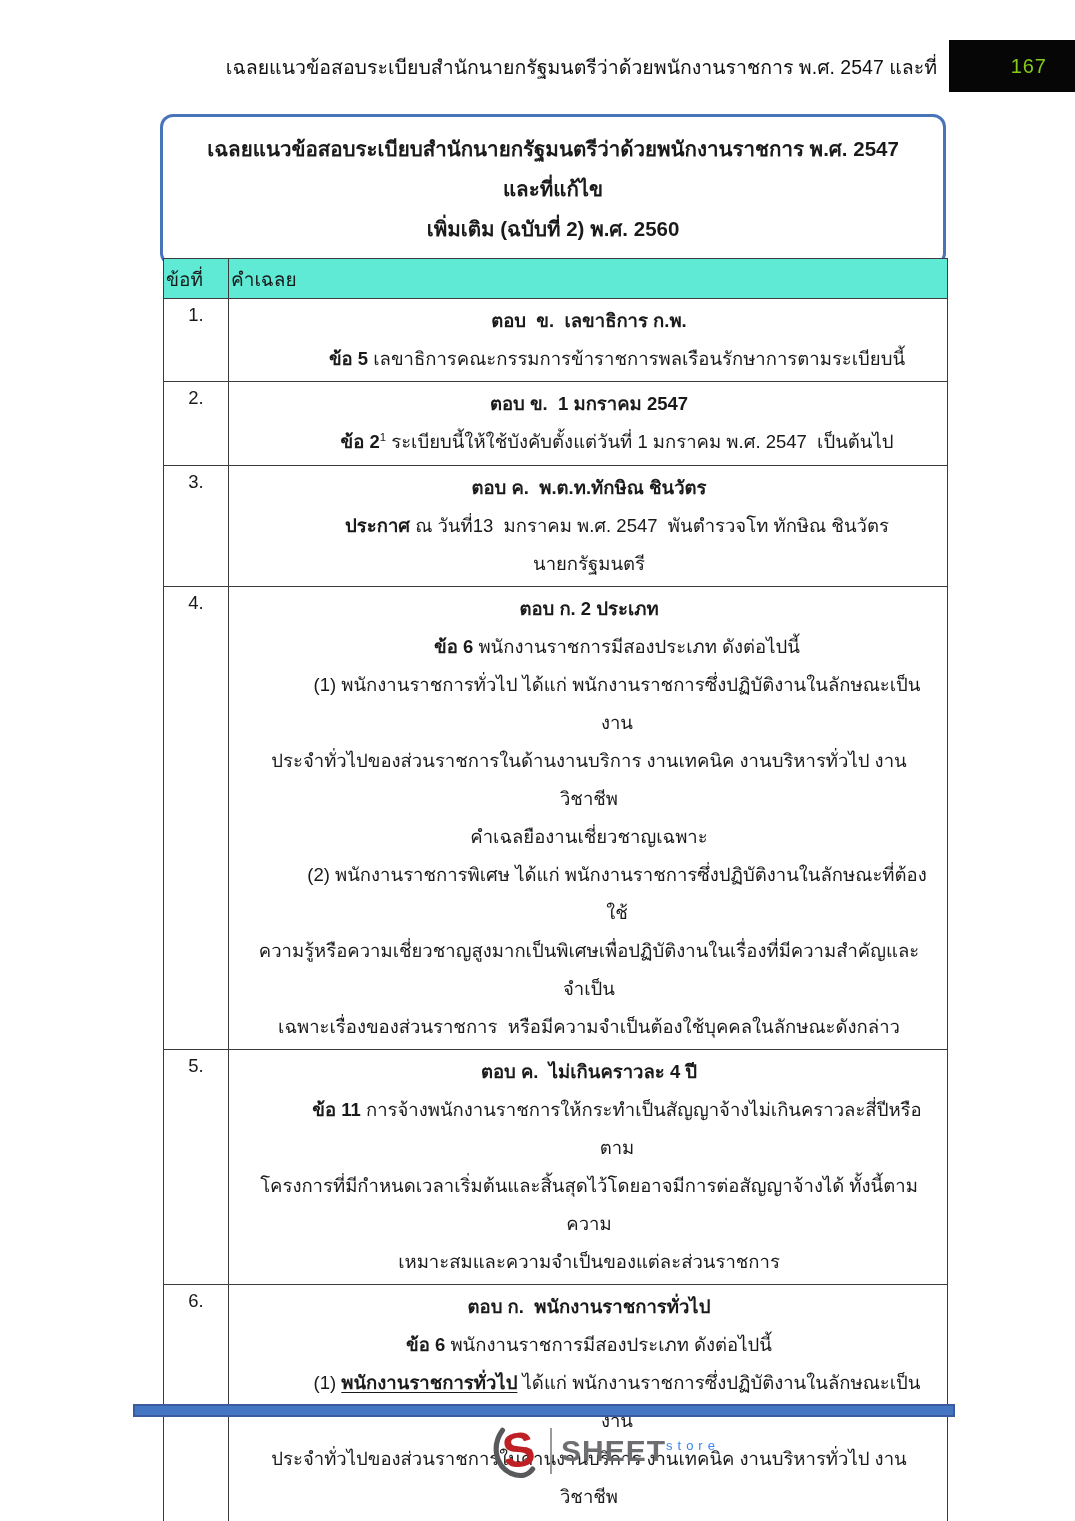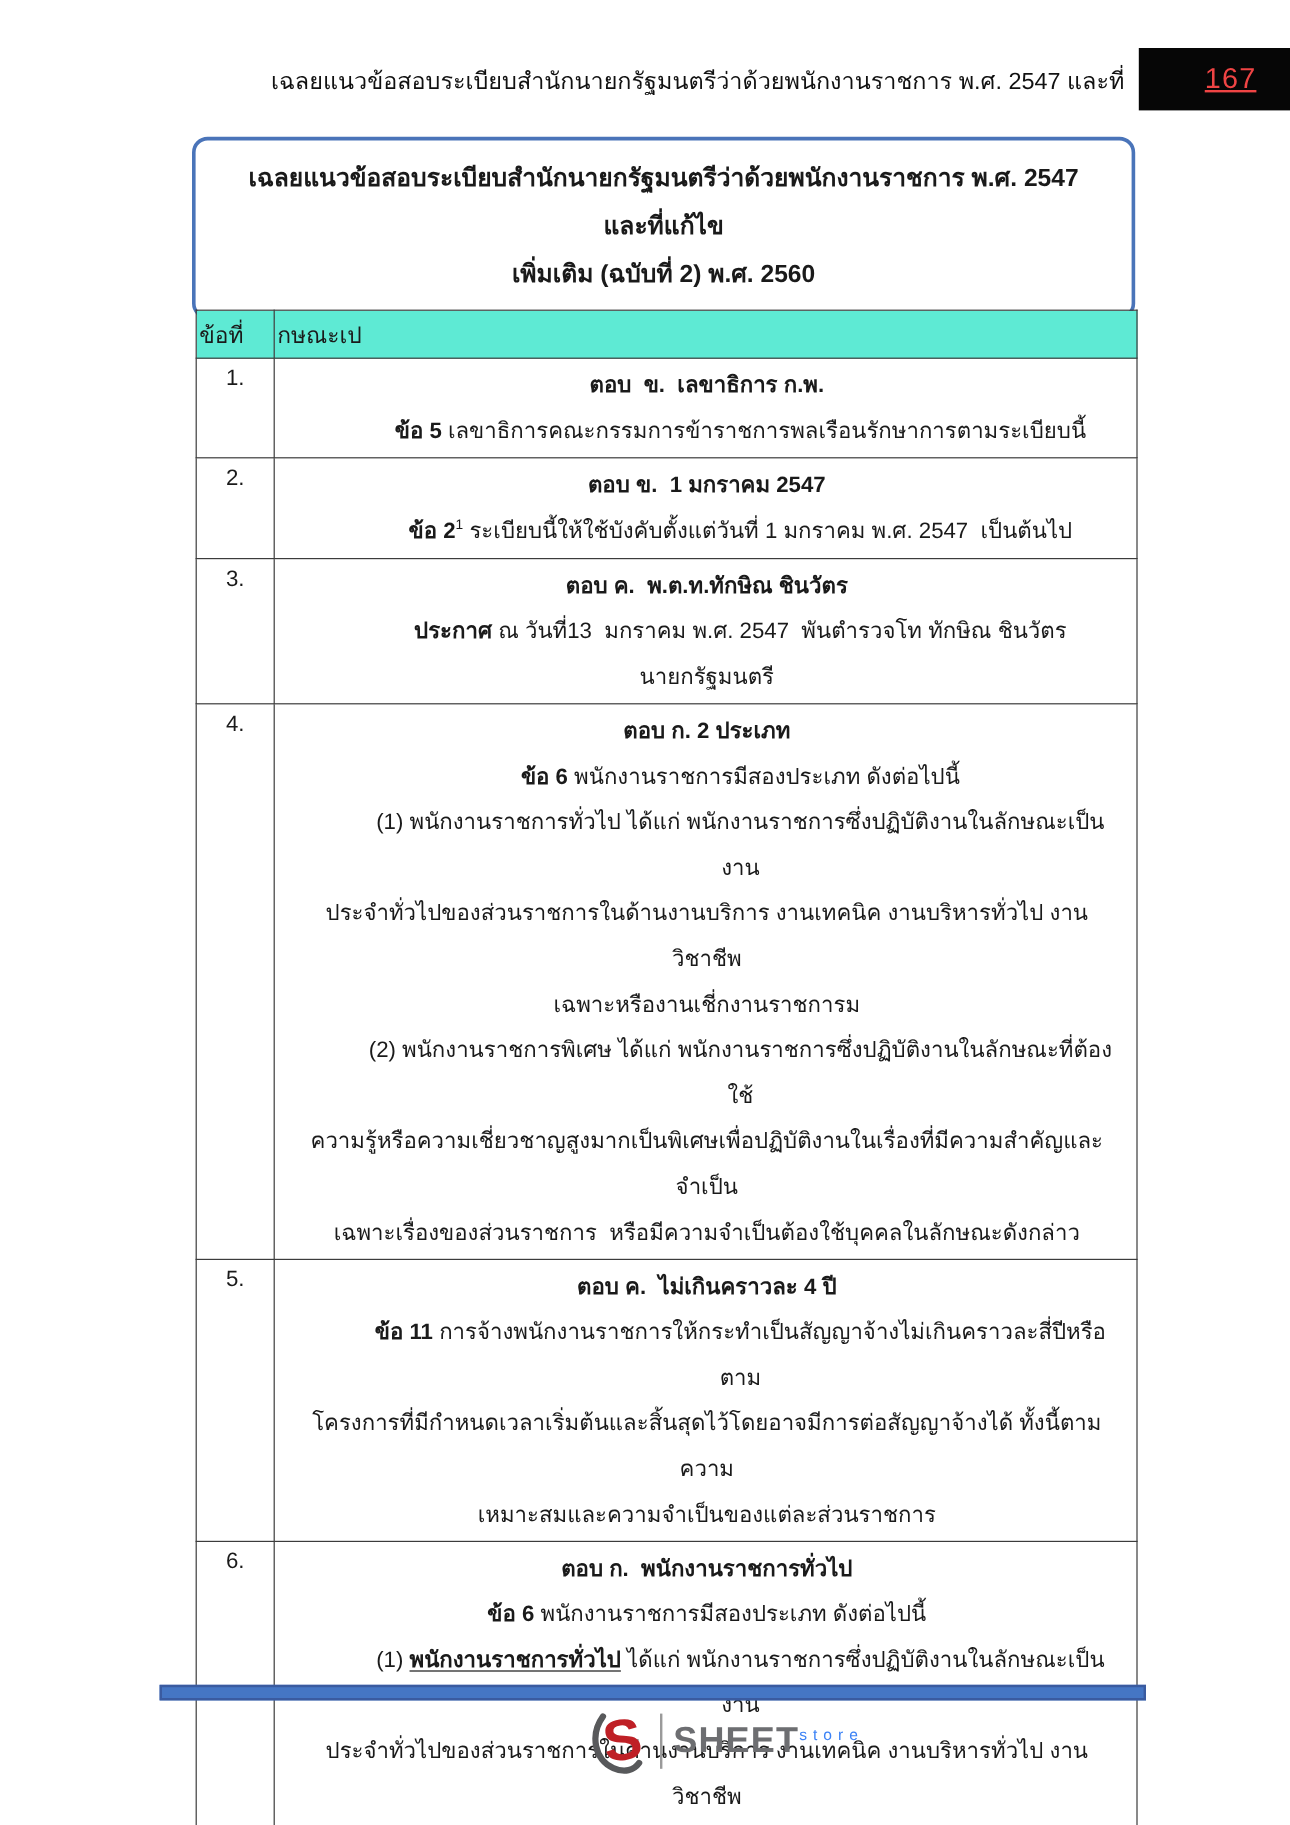--- a/index.html
+++ b/index.html
@@ -8,21 +8,21 @@
     font-family:"Liberation Sans", sans-serif;color:#1a1a1a;
   }
   
   .running-head{
     position:absolute;top:52px;right:138px;font-size:19.5px;white-space:nowrap;color:#111;
   }
   .pagenum-box{
     position:absolute;top:40px;right:0;width:126px;height:52px;background:#060606;
     display:flex;align-items:center;justify-content:flex-end;padding-right:28px;box-sizing:border-box;
   }
-  .pagenum-box .pn{color:#ef4444;font-size:24px;letter-spacing:1px;text-decoration:underline;}
+  .pagenum-box .pn{color:#84cc16;font-size:20px;letter-spacing:1px;}
   
   .title-box{
     position:absolute;left:160px;top:114px;width:786px;box-sizing:border-box;
     border:3px solid #4a74b9;border-radius:13px;background:#fff;
     padding:12px 24px 14px;text-align:center;font-weight:bold;font-size:20.5px;line-height:40px;
   }
   
   .tbl{
     position:absolute;left:163px;top:258px;width:785px;border-collapse:collapse;table-layout:fixed;
   }
@@ -71,21 +71,21 @@
   </div>
 
   <table class="tbl">
     <colgroup>
         <col class="c-num">
         <col>
       </colgroup>
     <thead>
       <tr>
         <th>ข้อที่</th>
-        <th>กษณะเป</th>
+        <th>คำเฉลย</th>
       </tr>
     </thead>
     <tbody>
         <tr class="r0">
           <td class="num">1.</td>
           <td class="ans">
             <div class="line"><span class="b">ตอบ  ข.  เลขาธิการ ก.พ.</span></div>
             <div class="line indent"><span class="b">ข้อ 5</span><span> เลขาธิการคณะกรรมการข้าราชการพลเรือนรักษาการตามระเบียบนี้</span></div>
           </td>
         </tr>
@@ -104,21 +104,21 @@
             <div class="line"><span>นายกรัฐมนตรี</span></div>
           </td>
         </tr>
         <tr class="r3">
           <td class="num">4.</td>
           <td class="ans">
             <div class="line"><span class="b">ตอบ ก. 2 ประเภท</span></div>
             <div class="line indent"><span class="b">ข้อ 6</span><span> พนักงานราชการมีสองประเภท ดังต่อไปนี้</span></div>
             <div class="line indent"><span>(1) พนักงานราชการทั่วไป ได้แก่ พนักงานราชการซึ่งปฏิบัติงานในลักษณะเป็นงาน</span></div>
             <div class="line"><span>ประจำทั่วไปของส่วนราชการในด้านงานบริการ งานเทคนิค งานบริหารทั่วไป งานวิชาชีพ</span></div>
-            <div class="line"><span>เฉพาะหรืองานเชี่กงานราชการม</span></div>
+            <div class="line"><span>คำเฉลยืองานเชี่ยวชาญเฉพาะ</span></div>
             <div class="line indent"><span>(2) พนักงานราชการพิเศษ ได้แก่ พนักงานราชการซึ่งปฏิบัติงานในลักษณะที่ต้องใช้</span></div>
             <div class="line"><span>ความรู้หรือความเชี่ยวชาญสูงมากเป็นพิเศษเพื่อปฏิบัติงานในเรื่องที่มีความสำคัญและจำเป็น</span></div>
             <div class="line"><span>เฉพาะเรื่องของส่วนราชการ  หรือมีความจำเป็นต้องใช้บุคคลในลักษณะดังกล่าว</span></div>
           </td>
         </tr>
         <tr class="r4">
           <td class="num">5.</td>
           <td class="ans">
             <div class="line"><span class="b">ตอบ ค.  ไม่เกินคราวละ 4 ปี</span></div>
             <div class="line indent"><span class="b">ข้อ 11</span><span> การจ้างพนักงานราชการให้กระทำเป็นสัญญาจ้างไม่เกินคราวละสี่ปีหรือตาม</span></div>

